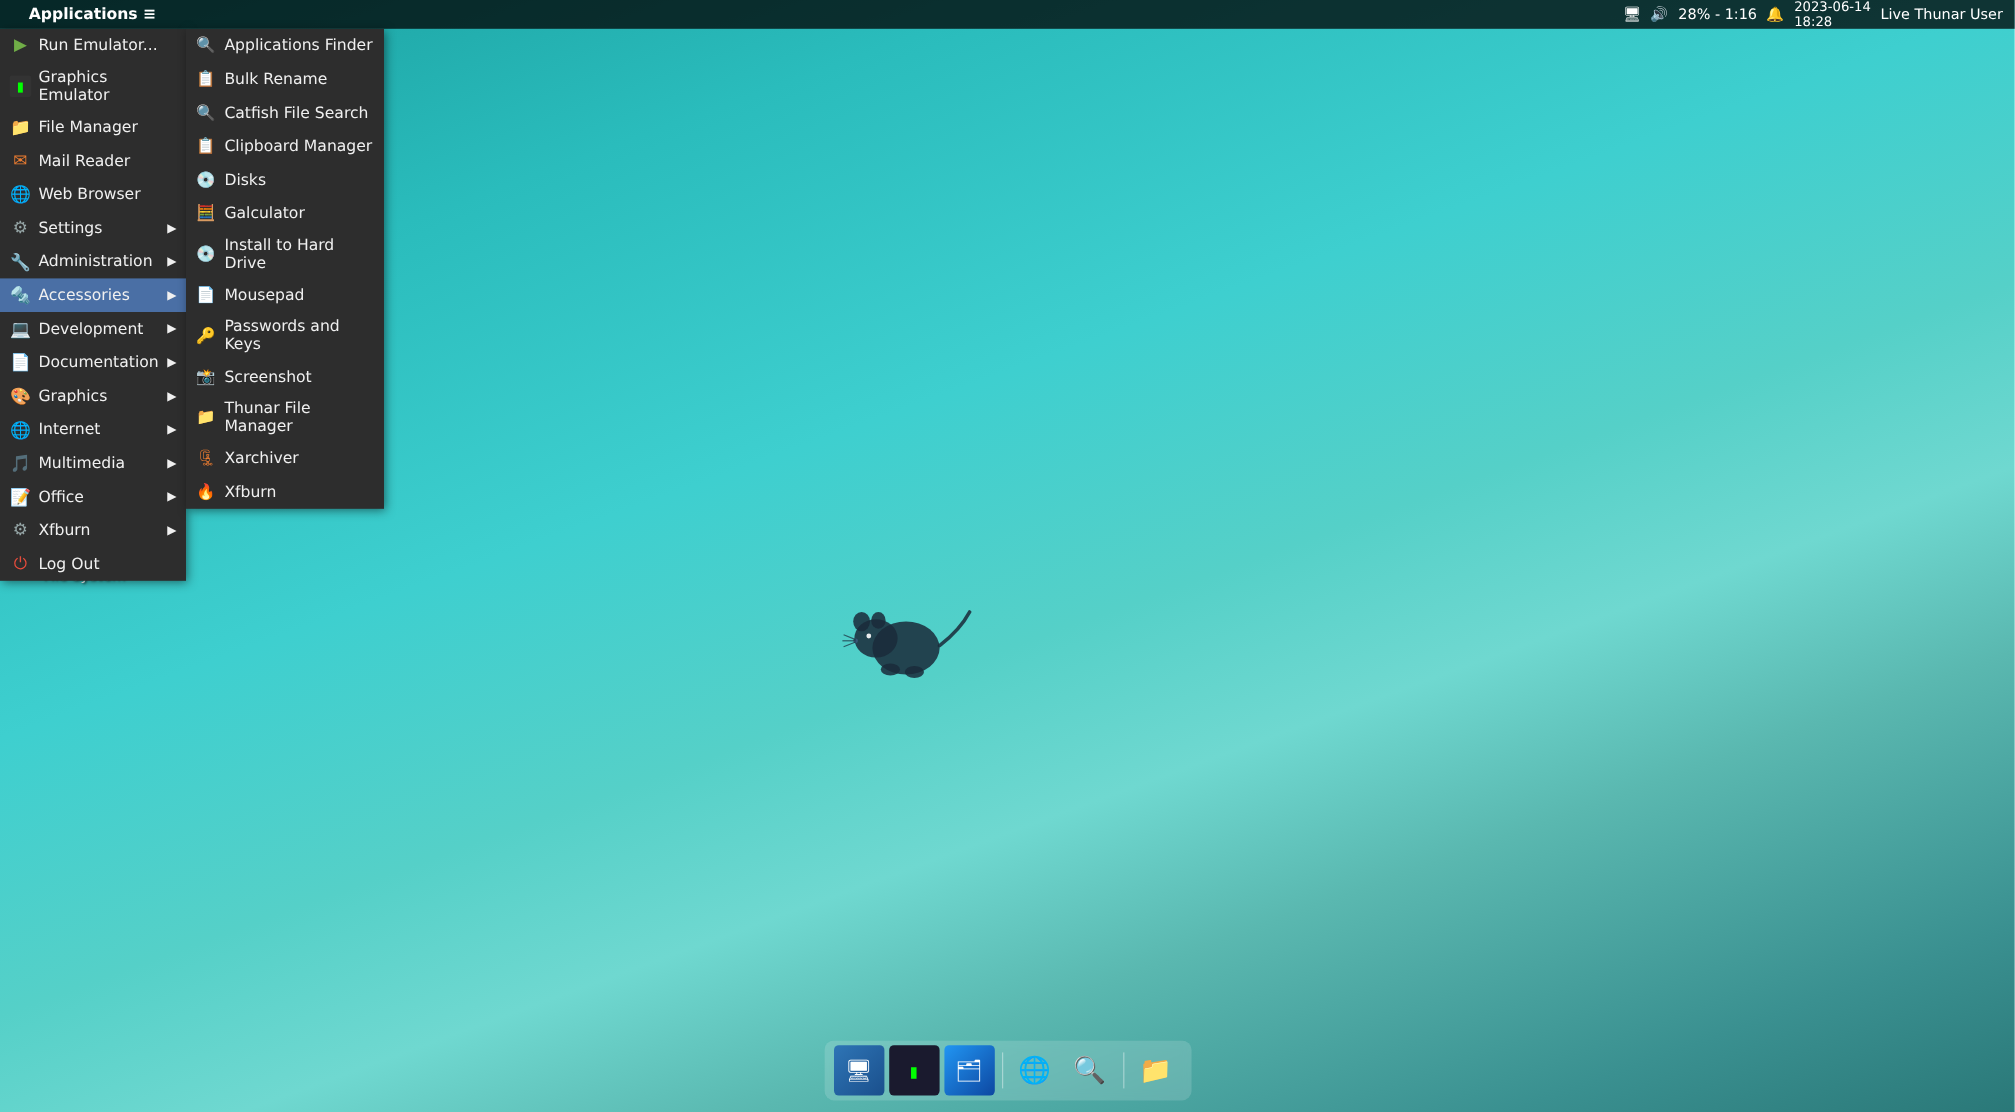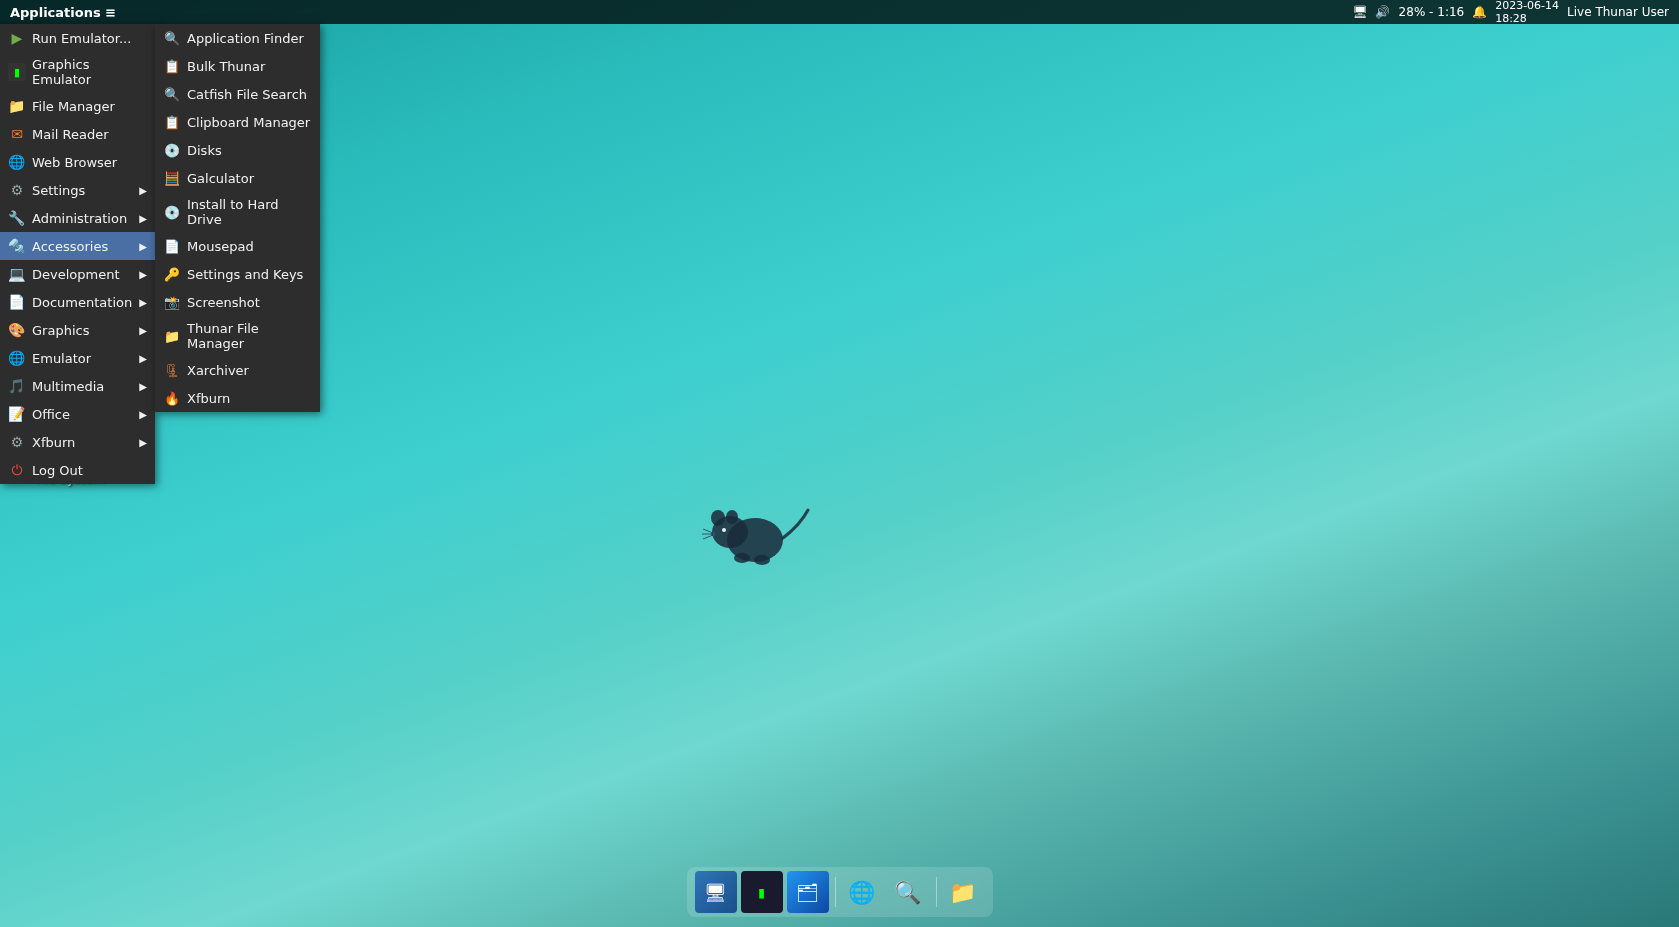--- a/index.html
+++ b/index.html
@@ -36,21 +36,21 @@
       left: 0;
       width: 100%;
       height: 24px;
       background: rgba(0,0,0,0.75);
       display: flex;
       align-items: center;
       z-index: 100;
       color: #fff;
     }
     .topbar-apps {
-      padding: 0 10px;
+      padding: 0 24px;
       font-size: 13px;
       font-weight: bold;
       cursor: pointer;
       height: 100%;
       display: flex;
       align-items: center;
       color: #fff;
       text-align: right;
     }
     .topbar-right {
@@ -329,21 +329,21 @@
       <span>Documentation</span>
       <span class="arrow">▶</span>
     </div>
     <div class="app-menu-item">
       <span class="item-icon">🎨</span>
       <span>Graphics</span>
       <span class="arrow">▶</span>
     </div>
     <div class="app-menu-item">
       <span class="item-icon icon-blue">🌐</span>
-      <span>Emulator</span>
+      <span>Internet</span>
       <span class="arrow">▶</span>
     </div>
     <div class="app-menu-item">
       <span class="item-icon icon-pink">🎵</span>
       <span>Multimedia</span>
       <span class="arrow">▶</span>
     </div>
     <div class="app-menu-item">
       <span class="item-icon icon-blue">📝</span>
       <span>Office</span>
@@ -356,25 +356,25 @@
     </div>
     <div class="app-menu-item">
       <span class="item-icon icon-red">⏻</span>
       <span>Log Out</span>
     </div>
   </div>
 
   <div class="sub-menu">
     <div class="sub-menu-item">
       <span class="item-icon icon-blue">🔍</span>
-      <span>Application Finder</span>
+      <span>Applications Finder</span>
     </div>
     <div class="sub-menu-item">
       <span class="item-icon icon-teal">📋</span>
-      <span>Bulk Thunar</span>
+      <span>Bulk Rename</span>
     </div>
     <div class="sub-menu-item">
       <span class="item-icon icon-orange">🔍</span>
       <span>Catfish File Search</span>
     </div>
     <div class="sub-menu-item">
       <span class="item-icon icon-green">📋</span>
       <span>Clipboard Manager</span>
     </div>
     <div class="sub-menu-item">
@@ -388,21 +388,21 @@
     <div class="sub-menu-item">
       <span class="item-icon icon-blue">💿</span>
       <span>Install to Hard Drive</span>
     </div>
     <div class="sub-menu-item">
       <span class="item-icon icon-teal">📄</span>
       <span>Mousepad</span>
     </div>
     <div class="sub-menu-item">
       <span class="item-icon icon-yellow">🔑</span>
-      <span>Settings and Keys</span>
+      <span>Passwords and Keys</span>
     </div>
     <div class="sub-menu-item">
       <span class="item-icon icon-purple">📸</span>
       <span>Screenshot</span>
     </div>
     <div class="sub-menu-item">
       <span class="item-icon icon-blue">📁</span>
       <span>Thunar File Manager</span>
     </div>
     <div class="sub-menu-item">

